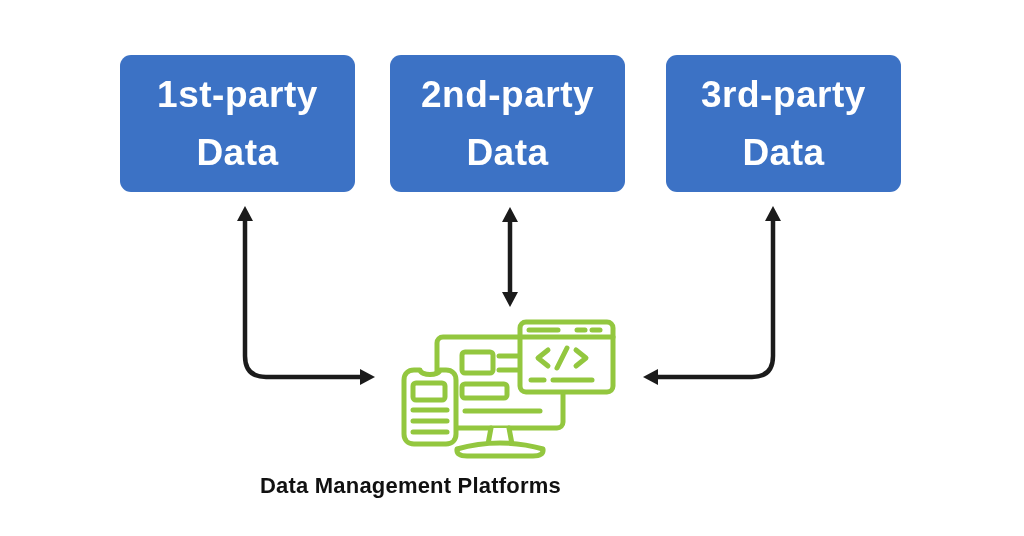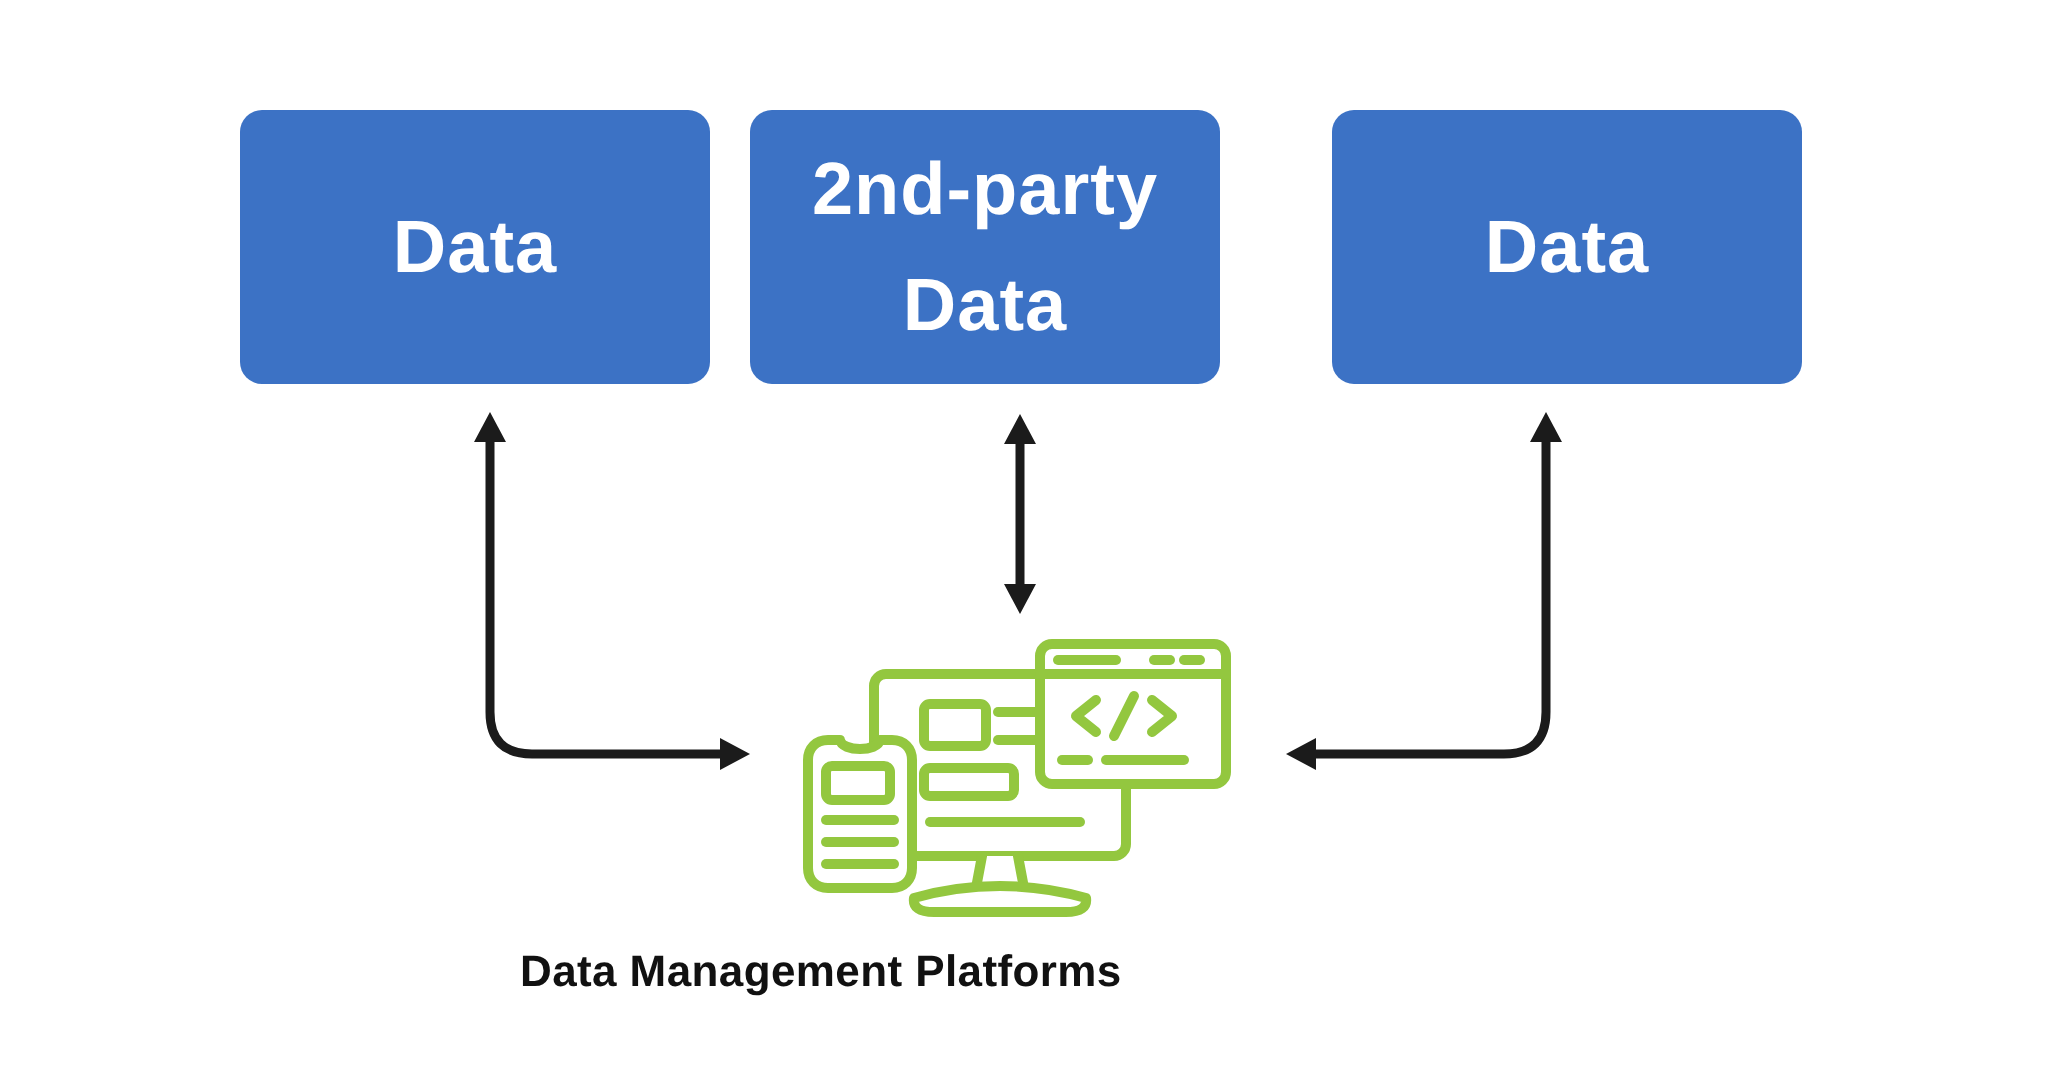--- a/index.html
+++ b/index.html
@@ -31,21 +31,21 @@
     flex-direction: column;
     align-items: center;
     justify-content: center;
     text-align: center;
     font-weight: bold;
     font-size: 37px;
     line-height: 58px;
     letter-spacing: 0.5px;
   }
   .party-box.b1 { left: 120px; }
-  .party-box.b2 { left: 375px; }
+  .party-box.b2 { left: 390px; }
   .party-box.b3 { left: 666px; }
   .caption {
     position: absolute;
     left: 260px;
     top: 473px;
     width: 500px;
     text-align: left;
     font-size: 22px;
     font-weight: bold;
     color: #111111;
@@ -117,27 +117,29 @@
         <rect class="grn" x="413" y="383" width="32" height="17" rx="3"></rect>
         <path class="grn" d="M413,410 L447,410"></path>
         <path class="grn" d="M413,421 L447,421"></path>
         <path class="grn" d="M413,432 L447,432"></path>
       </g>
 
     </g>
   </svg>
 
   <div class="party-box b1">
+    <span>1st-party</span>
     <span>Data</span>
   </div>
 
   <div class="party-box b2">
     <span>2nd-party</span>
     <span>Data</span>
   </div>
 
   <div class="party-box b3">
+    <span>3rd-party</span>
     <span>Data</span>
   </div>
 
   <div class="caption">Data Management Platforms</div>
 
 </div>
 
 </body></html>

